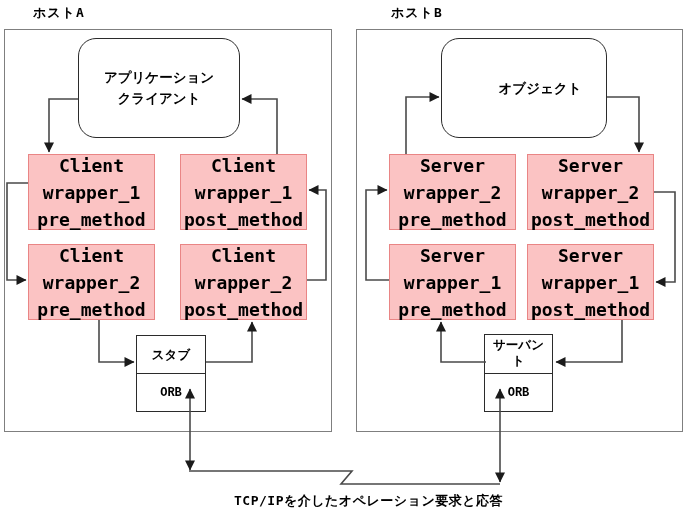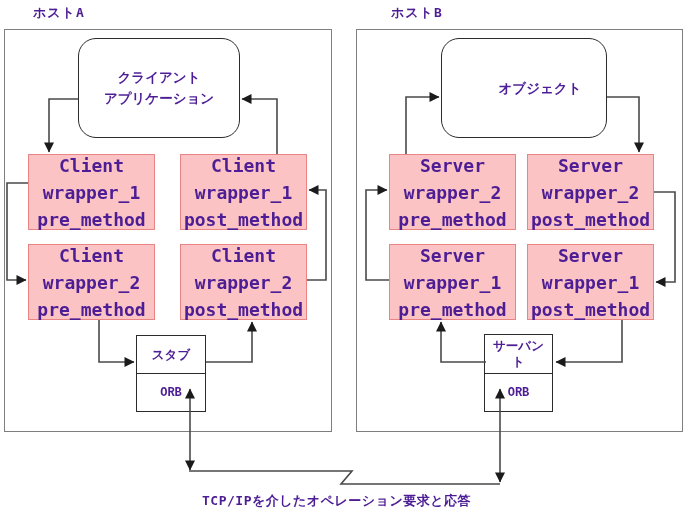--- a/index.html
+++ b/index.html
@@ -1,21 +1,21 @@
 <!DOCTYPE html>
 <html style="--wrapper-fill: #FBC3C3; --wrapper-border: #E98585; --line: #4A4A4A; --arrowhead: #1B1B1B; --box-border: #2B2B2B; --host-border: #7F7F7F;"><head>
 <meta charset="utf-8">
 <style>
   html,body{margin:0;padding:0;background:#ffffff;}
   .canvas{
     position:relative;
     width:687px;height:517px;
     background:#ffffff;
     font-family:"DejaVu Sans Mono","Liberation Mono","DejaVu Sans",monospace,sans-serif;
-    color:#4c1d95;
+    color:#000000;
     overflow:hidden;
   }
   .host-label{
     position:absolute;
     font-size:13px;
     font-weight:bold;
     letter-spacing:1px;
     white-space:nowrap;
   }
   .host-box{
@@ -70,42 +70,43 @@
     font-family:Liberation Mono, monospace;
   }
   .cell-inner{display:block;word-break:break-all;}
   .servant-text{width:56px;}
   .caption{
     position:absolute;
     font-size:13px;
     font-weight:bold;
     white-space:nowrap;
     letter-spacing:0.5px;
+    margin-left:32px;
   }
   svg.overlay{
     position:absolute;left:0;top:0;
     width:687px;height:517px;
     pointer-events:none;
     z-index:5;
   }
 </style>
 </head>
 <body>
 
 <div class="canvas">
 
   <div class="host-label" style="left:33px;top:4px;">ホストA</div>
   <div class="host-label" style="left:391px;top:4px;">ホストB</div>
 
   <div class="host-box" style="left:4px;top:29px;"></div>
   <div class="host-box" style="left:356px;top:29px;width:327px;"></div>
 
   <div class="app-box" style="left:78px;top:38px;width:162px;height:100px;">
+    <span>アプリケーション</span>
     <span>クライアント</span>
-    <span>アプリケーション</span>
   </div>
   <div class="app-box" style="left:441px;top:38px;width:166px;height:100px;padding-left:32px;">
     <span>オブジェクト</span>
   </div>
 
   <div class="wrapper-box" style="left:28px;top:154px;">
     <span>Client</span>
     <span>wrapper_1</span>
     <span>pre_method</span>
   </div>
@@ -149,21 +150,21 @@
   <div class="stack" style="left:136px;top:335px;width:70px;">
     <div class="cell" style="height:37px;">
       <span class="cell-inner">スタブ</span>
     </div>
     <div class="cell" style="height:38px;font-size:12px;">
       <span class="cell-inner">ORB</span>
     </div>
   </div>
 
   <div class="stack" style="left:484px;top:334px;width:69px;">
-    <div class="cell" style="height:38px;">
+    <div class="cell" style="height:38px;font-family:Liberation Mono, monospace;">
       <span class="cell-inner servant-text">サーバント</span>
     </div>
     <div class="cell" style="height:38px;font-size:12px;">
       <span class="cell-inner">ORB</span>
     </div>
   </div>
 
   <div class="caption" style="left:202px;top:492px;">TCP/IPを介したオペレーション要求と応答</div>
 
   <svg class="overlay" viewBox="0 0 687 517" xmlns="http://www.w3.org/2000/svg">

